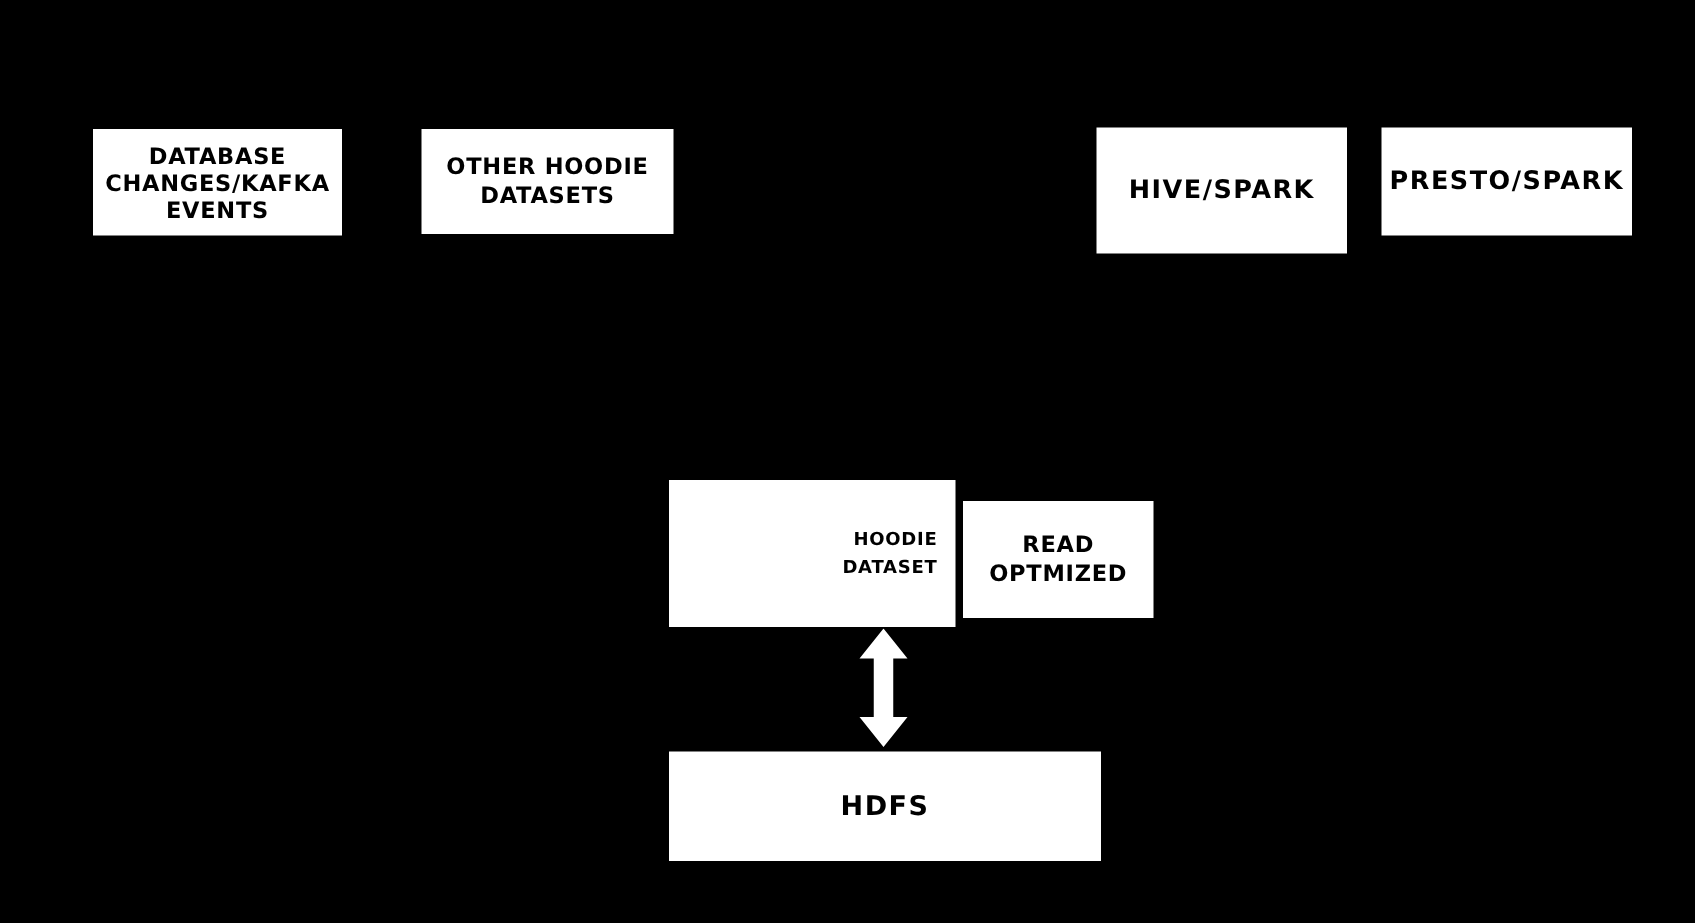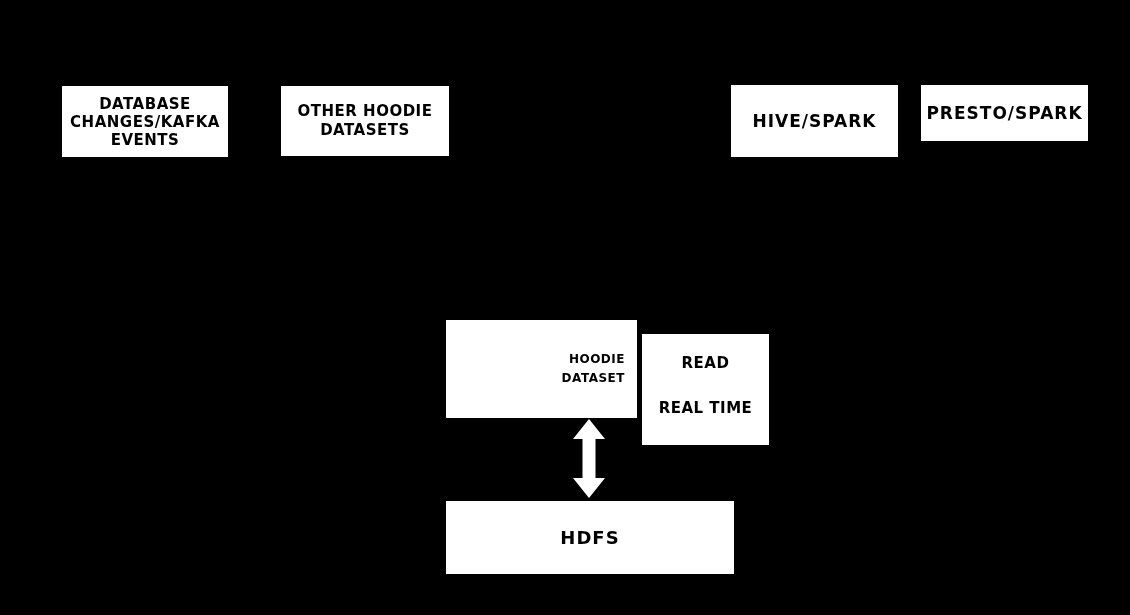--- a/index.html
+++ b/index.html
@@ -34,24 +34,24 @@
     text-transform: uppercase;
     line-height: 1.22;
   }
   
   .n-database   { left: 62px;  top: 86px;  width: 166px; height: 71px; }
   .n-database .node-label { font-size: 15px; line-height: 18px; }
 
   .n-other      { left: 281px; top: 86px;  width: 168px; height: 70px; }
   .n-other .node-label { font-size: 15px; line-height: 19px; }
 
-  .n-hive       { left: 731px; top: 85px;  width: 167px; height: 72px; }
+  .n-hive       { left: 731px; top: 85px;  width: 167px; height: 84px; }
   .n-hive .node-label { font-size: 17px; letter-spacing: 1px; }
 
-  .n-presto     { left: 921px; top: 85px;  width: 167px; height: 56px; }
+  .n-presto     { left: 921px; top: 85px;  width: 167px; height: 72px; }
   .n-presto .node-label { font-size: 17px; letter-spacing: 1px; }
 
   .n-hoodie     { left: 446px; top: 320px; width: 191px; height: 98px;
                   justify-content: flex-end; padding-right: 12px; }
   .n-hoodie .node-label { font-size: 12px; line-height: 19px; text-align: right; }
 
   .n-read       { left: 642px; top: 290px; width: 127px; height: 78px; margin-top: 44px; }
   .n-read .node-label { font-size: 15px; line-height: 19px; }
 
   .n-real       { left: 642px; top: 371px; width: 127px; height: 74px; }
@@ -97,23 +97,20 @@
   <div class="node n-hoodie">
     <span class="node-label">HOODIE
 DATASET</span>
   </div>
 
   <div class="node n-read">
     <span class="node-label">READ
 OPTMIZED</span>
   </div>
 
-  <div class="node n-real">
-    <span class="node-label">REAL TIME</span>
-  </div>
 
   <div class="node n-hdfs">
     <span class="node-label">HDFS</span>
   </div>
 
   <div class="connector-updown">
     <svg viewBox="0 0 36 79" xmlns="http://www.w3.org/2000/svg" aria-hidden="true">
       <polygon points="18,0 34,20 24.5,20 24.5,59 34,59 18,79 2,59 11.5,59 11.5,20 2,20"></polygon>
     </svg>
   </div>

